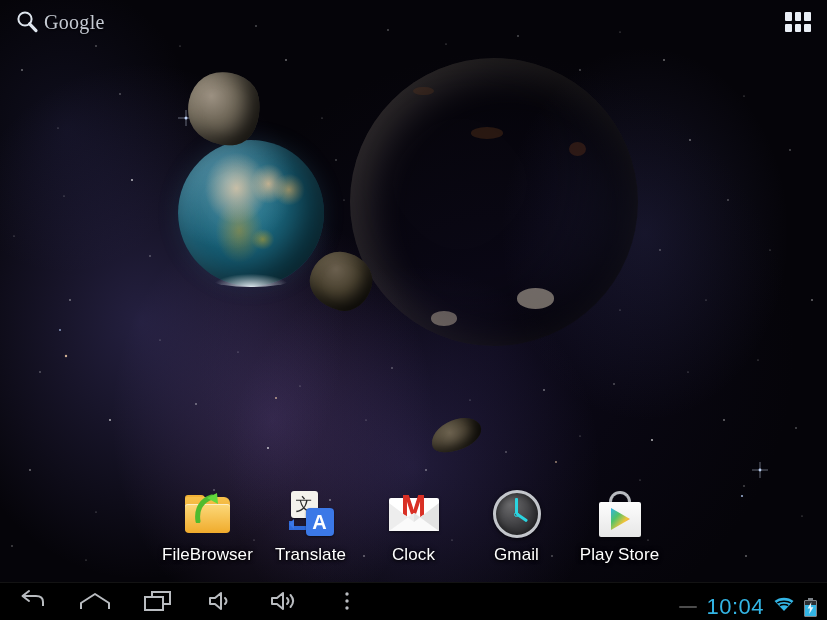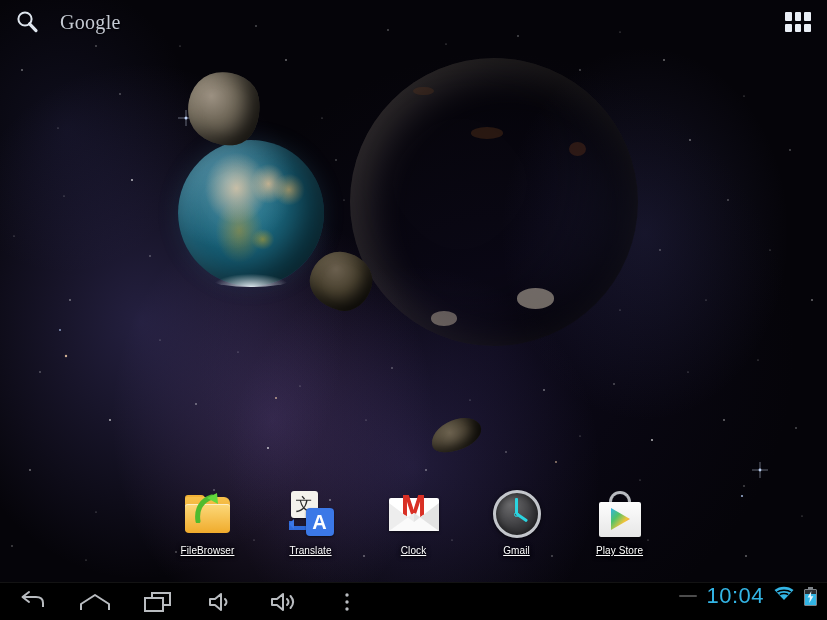--- a/index.html
+++ b/index.html
@@ -114,21 +114,21 @@
     background:
       radial-gradient(circle at 40% 34%, #6d6350 0%, #4a4233 44%, #2a251b 78%, #14110c 100%);
     border-radius:52% 48% 46% 54% / 58% 54% 46% 42%;
     box-shadow: inset -6px -5px 12px rgba(0,0,0,0.68), inset 3px 2px 7px rgba(185,170,140,0.14);
     transform:rotate(-22deg);
   }
 
   
   #search-widget {
     position:absolute; left:8px; top:5px;
-    display:flex; align-items:center; gap:20px;
+    display:flex; align-items:center; gap:4px;
     height:34px; padding:0 6px;
   }
   #search-widget .mag { width:26px; height:26px; position:relative; }
   #google-word {
     color:#d6dbe4; font-size:20px; font-family:"Liberation Serif", serif;
     letter-spacing:0.3px;
     text-shadow:0 1px 2px rgba(0,0,0,0.9);
     opacity:0.92;
   }
   
@@ -149,23 +149,23 @@
   }
   .dock-item {
     width:103px; display:flex; flex-direction:column; align-items:center;
     cursor:pointer; padding-top:2px;
   }
   .dock-icon {
     width:52px; height:52px; position:relative;
     display:flex; align-items:center; justify-content:center;
   }
   .dock-label {
-    margin-top:5px; font-size:10px; color:#ffffff;
+    margin-top:5px; font-size:17px; color:#ffffff;
     text-shadow:0 1px 3px rgba(0,0,0,0.95), 0 0 5px rgba(0,0,0,0.8);
-    white-space:nowrap; letter-spacing:0.1px;text-decoration:underline;
+    white-space:nowrap; letter-spacing:0.1px;
   }
 
   
   
   .ic-folder { width:48px; height:42px; position:relative; }
   .ic-folder .back {
     position:absolute; left:1px; top:4px; width:45px; height:35px;
     background:linear-gradient(to bottom,#f7c14a,#e8a023);
     border-radius:3px 6px 4px 4px;
   }
@@ -280,21 +280,21 @@
   .ic-browser .ell {
     position:absolute; top:4%; left:18%; width:64%; height:92%;
     border:1.5px solid rgba(225,250,255,0.42); border-radius:50%;
   }
 
   
   #system-bar {
     position:absolute; left:0; bottom:0; width:827px; height:38px;
     background:#000000;
     border-top:1px solid #131313;
-    display:flex; align-items:flex-start;
+    display:flex; align-items:flex-end;
   }
   #nav-group { display:flex; align-items:center; }
   .nav-btn {
     width:63px; height:38px; display:flex; align-items:center; justify-content:center;
     cursor:pointer;
   }
   #status-group {
     margin-left:auto; display:flex; align-items:center; gap:9px;
     padding-right:10px;
   }

